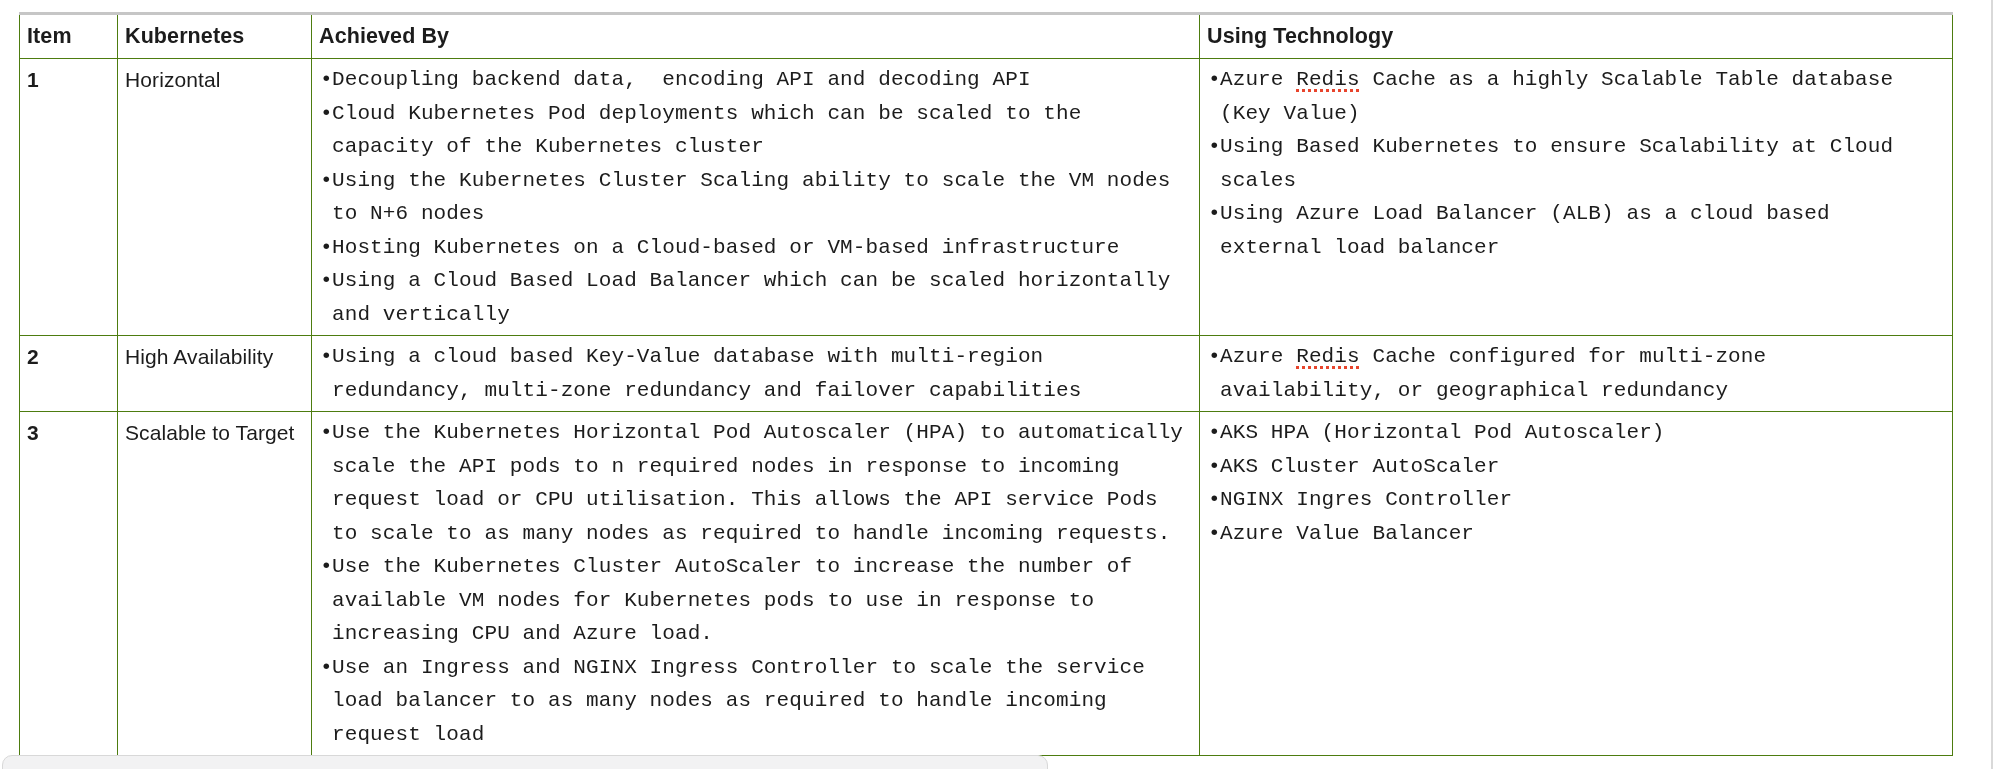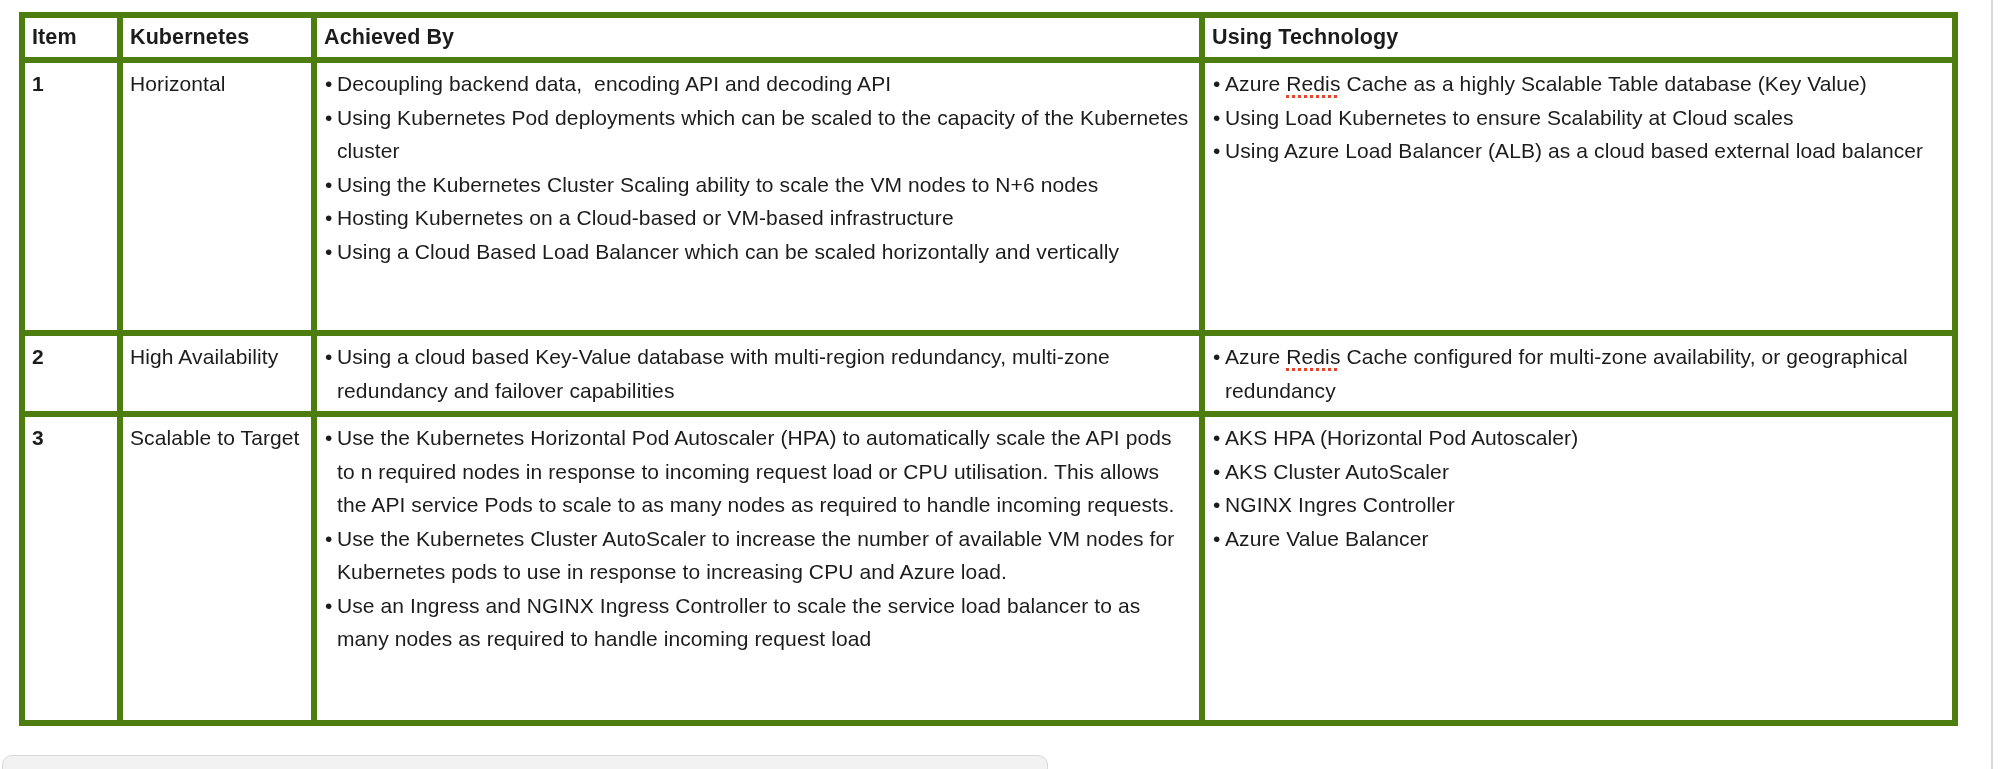--- a/index.html
+++ b/index.html
@@ -32,21 +32,21 @@
     width: 1933px;
     border-collapse: collapse;
     table-layout: fixed;
     border-top: 3px solid #c6c6c6;
     font-size: 21px;
     line-height: 33.5px;
     letter-spacing: 0.1px;
     color: #1c1c1c;
   }
   .req-table th, .req-table td {
-    border: 6px solid #4d7c0f;
+    border: 1px solid #4d7c0f;
     box-sizing: border-box;
     vertical-align: top;
     text-align: left;
     padding: 4px 8px 4px 7px;
   }
   .req-table thead th {
     height: 45px;
     vertical-align: middle;
     font-weight: bold;
     font-size: 21.5px;
@@ -60,20 +60,21 @@
   td.item-cell { font-weight: bold; }
   ul.bullets {
     margin: 0;
     padding: 0;
     list-style: none;
   }
   ul.bullets li {
     position: relative;
     padding-left: 13px;
     white-space: pre-wrap;
+    font-family: Liberation Mono, monospace;
   }
   ul.bullets li::before {
     content: "\2022";
     position: absolute;
     left: 1px;
     top: 0;
   }
   .misspelled {
     text-decoration: underline;
     text-decoration-style: dotted;
@@ -113,30 +114,30 @@
         <th>Using Technology</th>
       </tr>
     </thead>
     <tbody id="table-body">
         <tr style="height: 273px;">
     <td class="item-cell">1</td>
     <td class="req-cell">Horizontal</td>
     <td class="achieve-cell">
       <ul class="bullets">
               <li>Decoupling backend data,  encoding API and decoding API</li>
-              <li>Using Kubernetes Pod deployments which can be scaled to the capacity of the Kubernetes cluster</li>
+              <li>Cloud Kubernetes Pod deployments which can be scaled to the capacity of the Kubernetes cluster</li>
               <li>Using the Kubernetes Cluster Scaling ability to scale the VM nodes to N+6 nodes</li>
               <li>Hosting Kubernetes on a Cloud-based or VM-based infrastructure</li>
               <li>Using a Cloud Based Load Balancer which can be scaled horizontally and vertically</li>
             </ul>
     </td>
     <td class="tech-cell">
       <ul class="bullets">
               <li>Azure <span class="misspelled">Redis</span> Cache as a highly Scalable Table database (Key Value)</li>
-              <li>Using Load Kubernetes to ensure Scalability at Cloud scales</li>
+              <li>Using Based Kubernetes to ensure Scalability at Cloud scales</li>
               <li>Using Azure Load Balancer (ALB) as a cloud based external load balancer</li>
             </ul>
     </td>
   </tr>
         <tr style="height: 74px;">
     <td class="item-cell">2</td>
     <td class="req-cell">High Availability</td>
     <td class="achieve-cell">
       <ul class="bullets">
               <li>Using a cloud based Key-Value database with multi-region redundancy, multi-zone redundancy and failover capabilities</li>

